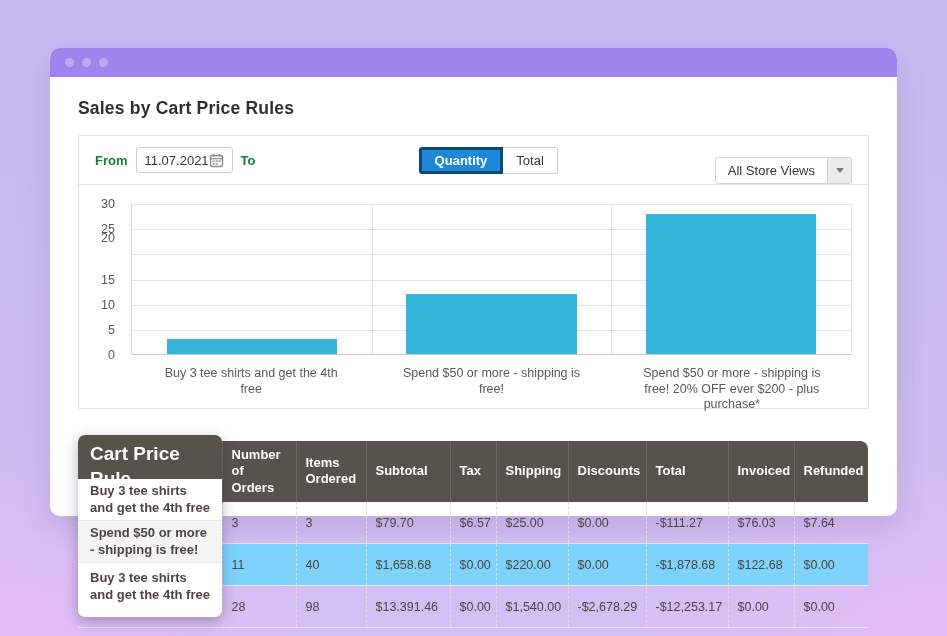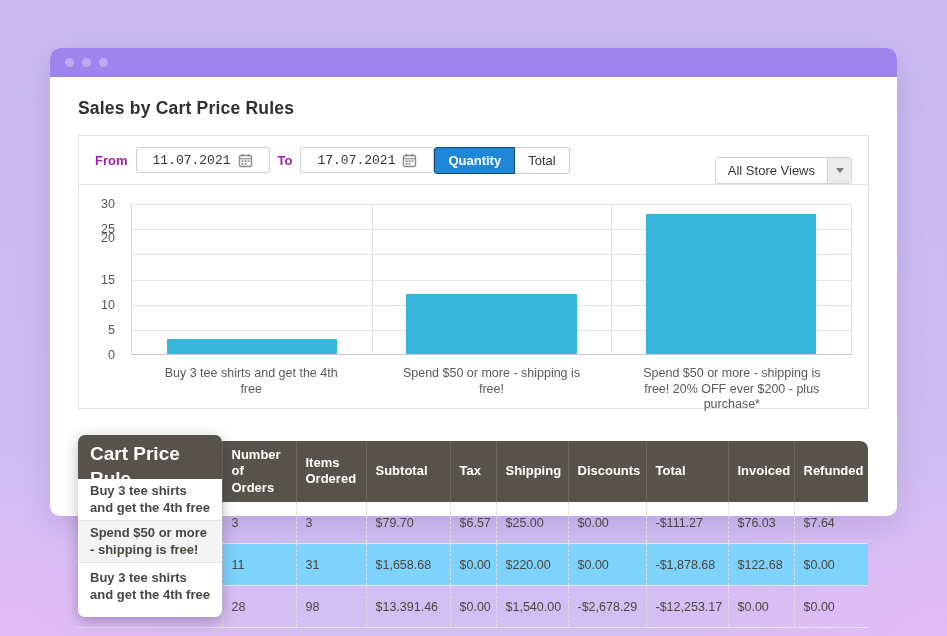--- a/index.html
+++ b/index.html
@@ -25,33 +25,33 @@
   h1 { font-size:17.5px; font-weight:700; color:#332f2b; margin:21px 0 16px; letter-spacing:.2px; }
 
   
   .filter-box {
     border:1px solid #e3e3e3; height:50px;
     display:flex; align-items:center; padding:0 16px;
   }
   .filter-left { display:flex; align-items:center; gap:8px; flex:1.1; }
   .filter-center { display:flex; }
   .filter-right { display:flex; justify-content:flex-end; flex:1;margin-top:20px; }
-  .flabel { font-size:13px; font-weight:700; color:#a21caf; }
+  .flabel { font-size:13px; font-weight:700; color:#15803d; }
   .date-input {
-    display:inline-flex; align-items:center; gap:7px; height:26px;
+    display:inline-flex; align-items:center; height:26px;
     border:1px solid #cfcfcf; border-radius:3px; background:#fff;
-    padding:0 16px; font-size:13px; color:#3a3632; cursor:text;font-family:Liberation Mono, monospace;
+    padding:0 8px; font-size:13px; color:#3a3632; cursor:text;
   }
   .cal-icon { display:inline-flex; cursor:pointer; }
   .toggle-btn {
     height:27px; padding:0 13px; font-size:13px; display:flex; align-items:center;
     cursor:pointer; user-select:none;
   }
   .toggle-active {
-    background:#1e87d8; border:1px solid #0c4a6e; color:#fff; font-weight:700;
+    background:#1e87d8; border:3px solid #0c4a6e; color:#fff; font-weight:700;
     border-radius:3px 0 0 3px;
   }
   .toggle-inactive {
     background:#fff; border:1px solid #cfcfcf; border-left:none; color:#3a3632;
     border-radius:0 3px 3px 0;
   }
   .select-box {
     display:flex; align-items:stretch; height:27px; border:1px solid #d4d4d4;
     border-radius:3px; background:#fff; cursor:pointer; overflow:hidden;
   }
@@ -141,36 +141,20 @@
                 <line x1="10.4" y1="1" x2="10.4" y2="3.6" stroke="#8c8c8c" stroke-width="1.4"></line>
                 <rect x="3.6" y="7.4" width="2" height="1.6" fill="#8c8c8c"></rect>
                 <rect x="6.6" y="7.4" width="2" height="1.6" fill="#8c8c8c"></rect>
                 <rect x="9.6" y="7.4" width="2" height="1.6" fill="#8c8c8c"></rect>
                 <rect x="3.6" y="10.2" width="2" height="1.6" fill="#8c8c8c"></rect>
                 <rect x="6.6" y="10.2" width="2" height="1.6" fill="#8c8c8c"></rect>
               </svg>
           </span>
         </span>
         <span class="flabel">To</span>
-        <span class="date-input">
-          <span>17.07.2021</span>
-          <span class="cal-icon">
-            <svg width="15" height="15" viewBox="0 0 15 15">
-                <rect x="1.5" y="2.5" width="12" height="11" rx="1.5" fill="none" stroke="#8c8c8c" stroke-width="1.4"></rect>
-                <line x1="1.5" y1="5.7" x2="13.5" y2="5.7" stroke="#8c8c8c" stroke-width="1.2"></line>
-                <line x1="4.6" y1="1" x2="4.6" y2="3.6" stroke="#8c8c8c" stroke-width="1.4"></line>
-                <line x1="10.4" y1="1" x2="10.4" y2="3.6" stroke="#8c8c8c" stroke-width="1.4"></line>
-                <rect x="3.6" y="7.4" width="2" height="1.6" fill="#8c8c8c"></rect>
-                <rect x="6.6" y="7.4" width="2" height="1.6" fill="#8c8c8c"></rect>
-                <rect x="9.6" y="7.4" width="2" height="1.6" fill="#8c8c8c"></rect>
-                <rect x="3.6" y="10.2" width="2" height="1.6" fill="#8c8c8c"></rect>
-                <rect x="6.6" y="10.2" width="2" height="1.6" fill="#8c8c8c"></rect>
-              </svg>
-          </span>
-        </span>
       </div>
 
       <div class="filter-center">
         <div class="toggle-btn toggle-active">Quantity</div>
         <div class="toggle-btn toggle-inactive">Total</div>
       </div>
 
       <div class="filter-right">
         <div class="select-box">
           <span class="select-value">All Store Views</span>
@@ -248,21 +232,21 @@
               <td>$6.57</td>
               <td>$25.00</td>
               <td>$0.00</td>
               <td>-$111.27</td>
               <td>$76.03</td>
               <td>$7.64</td>
             </tr>
             <tr class="alt">
               <td></td>
               <td>11</td>
-              <td>31</td>
+              <td>40</td>
               <td>$1,658.68</td>
               <td>$0.00</td>
               <td>$220.00</td>
               <td>$0.00</td>
               <td>-$1,878.68</td>
               <td>$122.68</td>
               <td>$0.00</td>
             </tr>
             <tr>
               <td></td>

